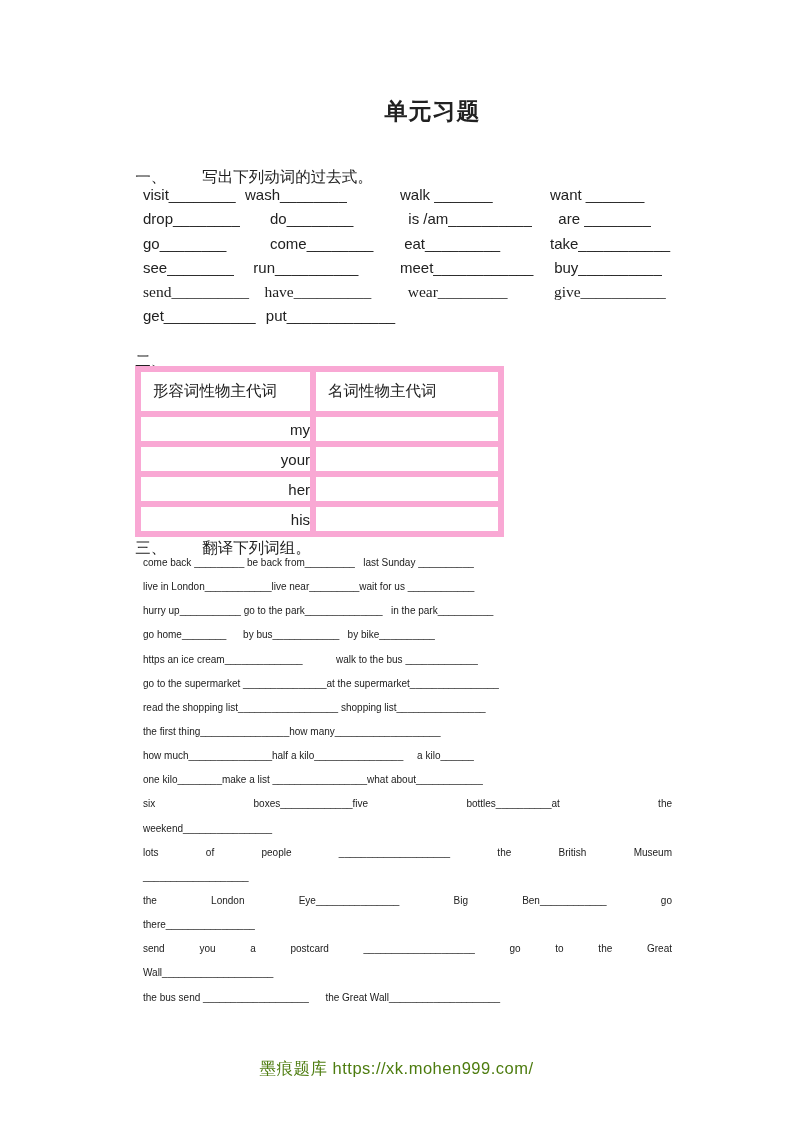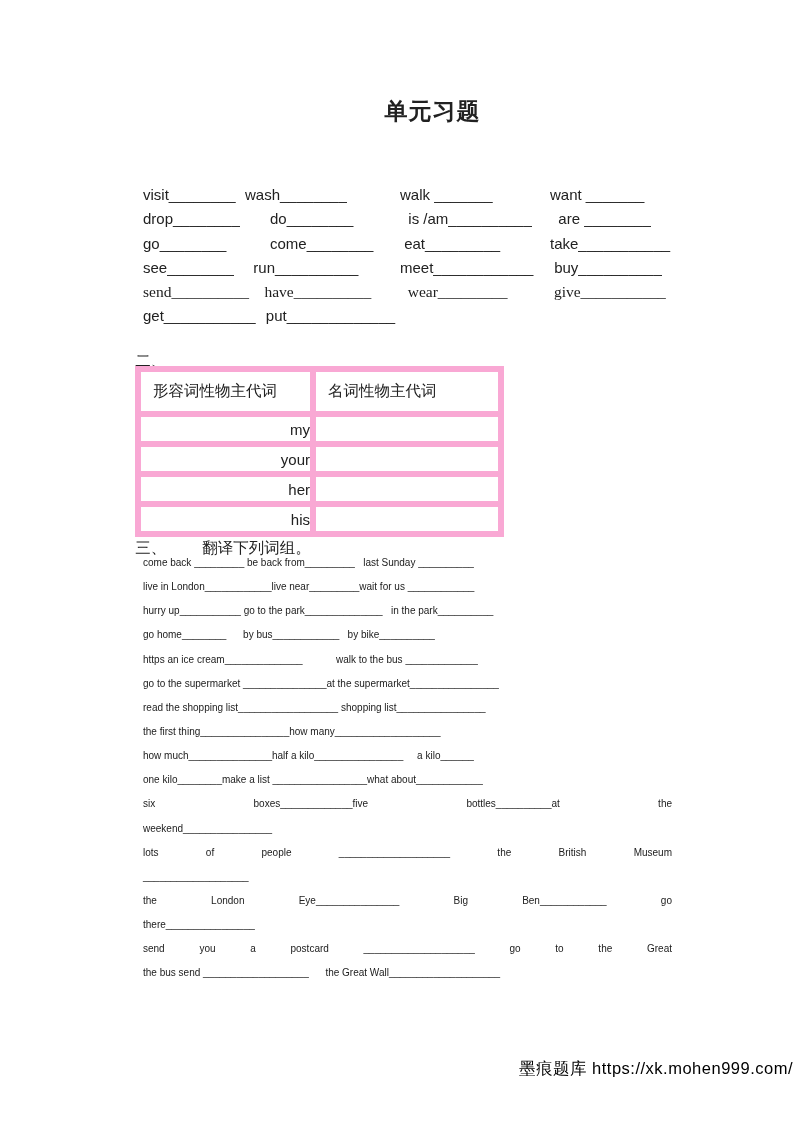--- a/index.html
+++ b/index.html
@@ -95,33 +95,36 @@
     white-space: normal;
     text-align: justify;
     text-align-last: justify;
   }
 
   .page-footer {
     position: absolute;
     top: 1058px;
     left: 0;
     width: 100%;
-    text-align: right;
+    text-align: center;
     font-size: 16.5px;
-    color: #000000;
+    color: #4d7c0f;
     letter-spacing: 0.5px;
   }
 </style>
 </head>
 <body>
 
 <div class="page">
 
   <div class="doc-title">单元习题</div>
 
+  <div class="sec-head" id="sec1-head">
+    <span class="sec-num">一、</span><span>写出下列动词的过去式。</span>
+  </div>
 
   <div class="verbs-grid">
       <div class="verb-row">
         <span class="verb-cell">visit________</span>
         <span class="verb-cell">wash________</span>
         <span class="verb-cell">walk _______</span>
         <span class="verb-cell">want _______</span>
       </div>
       <div class="verb-row">
         <span class="verb-cell">drop________</span>
@@ -203,18 +206,19 @@
       <div class="phrase-line">the first thing________________how many___________________</div>
       <div class="phrase-line">how much_______________half a kilo________________     a kilo______</div>
       <div class="phrase-line">one kilo________make a list _________________what about____________</div>
       <div class="phrase-line justify">six boxes_____________five bottles__________at the</div>
       <div class="phrase-line">weekend________________</div>
       <div class="phrase-line justify">lots of people ____________________ the British Museum</div>
       <div class="phrase-line">___________________</div>
       <div class="phrase-line justify">the London Eye_______________ Big Ben____________ go</div>
       <div class="phrase-line">there________________</div>
       <div class="phrase-line justify">send you a postcard ____________________ go to the Great</div>
+      <div class="phrase-line">Wall____________________</div>
       <div class="phrase-line">the bus send ___________________      the Great Wall____________________</div>
     </div>
 
   <div class="page-footer">墨痕题库 https://xk.mohen999.com/</div>
 
 </div>
 
 </body></html>

